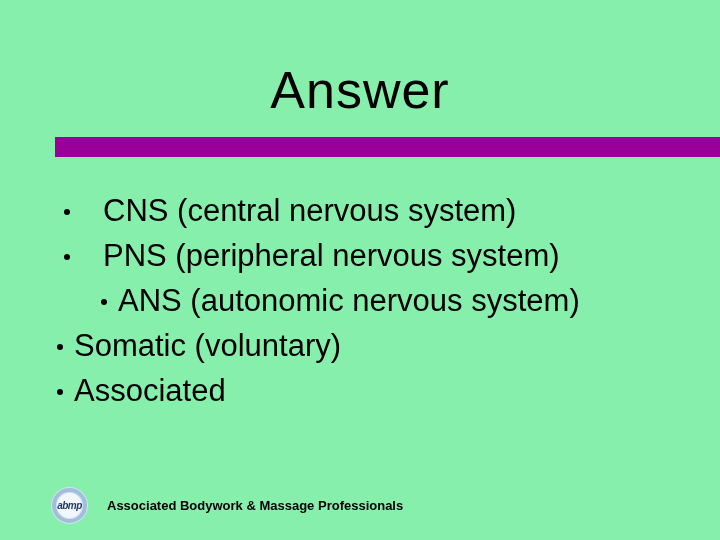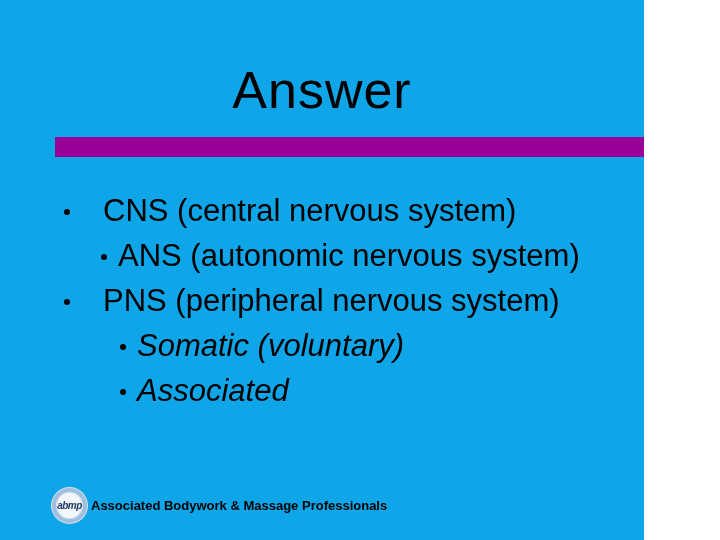--- a/index.html
+++ b/index.html
@@ -3,23 +3,23 @@
 <meta charset="utf-8">
 <style>
   html, body {
     margin: 0;
     padding: 0;
     background: #ffffff;
     font-family: "Liberation Sans", "DejaVu Sans", sans-serif;
   }
   #slide {
     position: relative;
-    width: 644px;
+    width: 720px;
     height: 540px;
-    background: #0ea5e9;
+    background: #86efac;
     overflow: hidden;
   }
   .slide-title {
     position: absolute;
     top: 64px;
     left: 0;
     right: 0;
     text-align: center;
     font-size: 52px;
     line-height: 52px;
@@ -53,21 +53,21 @@
     height: 6px;
     border-radius: 50%;
     background: #000000;
     flex: 0 0 auto;
     margin-top: 3px;
   }
   .bullet-row.l1 { padding-left: 64px; }
   .bullet-row.l1 .txt { margin-left: 33px; }
   .bullet-row.l2 { padding-left: 101px; }
   .bullet-row.l2 .txt { margin-left: 11px; }
-  .bullet-row.l3 { padding-left: 120px; font-style: italic; }
+  .bullet-row.l3 { padding-left: 57px; }
   .bullet-row.l3 .txt { margin-left: 11px; }
   .footer {
     position: absolute;
     left: 52px;
     top: 488px;
     display: flex;
     align-items: center;
   }
   .logo-circle {
     width: 27px;
@@ -81,21 +81,21 @@
     justify-content: center;
     flex: 0 0 auto;
   }
   .logo-circle .logo-word {
     font-size: 10px;
     font-style: italic;
     font-weight: bold;
     letter-spacing: -0.5px;
   }
   .footer .org-name {
-    margin-left: 4px;
+    margin-left: 20px;
     font-size: 13px;
     font-weight: bold;
     color: #000000;
     letter-spacing: 0px;
     white-space: nowrap;
   }
 </style>
 </head>
 <body>
 
@@ -105,28 +105,28 @@
 
   <div class="accent-bar" style="background: rgb(153, 0, 153);"></div>
 
   <div class="bullet-list">
 
     <div class="bullet-row l1">
       <span class="dot"></span>
       <span class="txt">CNS (central nervous system)</span>
     </div>
 
+    <div class="bullet-row l1">
+      <span class="dot"></span>
+      <span class="txt">PNS (peripheral nervous system)</span>
+    </div>
+
     <div class="bullet-row l2">
       <span class="dot"></span>
       <span class="txt">ANS (autonomic nervous system)</span>
-    </div>
-
-    <div class="bullet-row l1">
-      <span class="dot"></span>
-      <span class="txt">PNS (peripheral nervous system)</span>
     </div>
 
     <div class="bullet-row l3">
       <span class="dot"></span>
       <span class="txt">Somatic (voluntary)</span>
     </div>
 
     <div class="bullet-row l3">
       <span class="dot"></span>
       <span class="txt">Associated</span>

